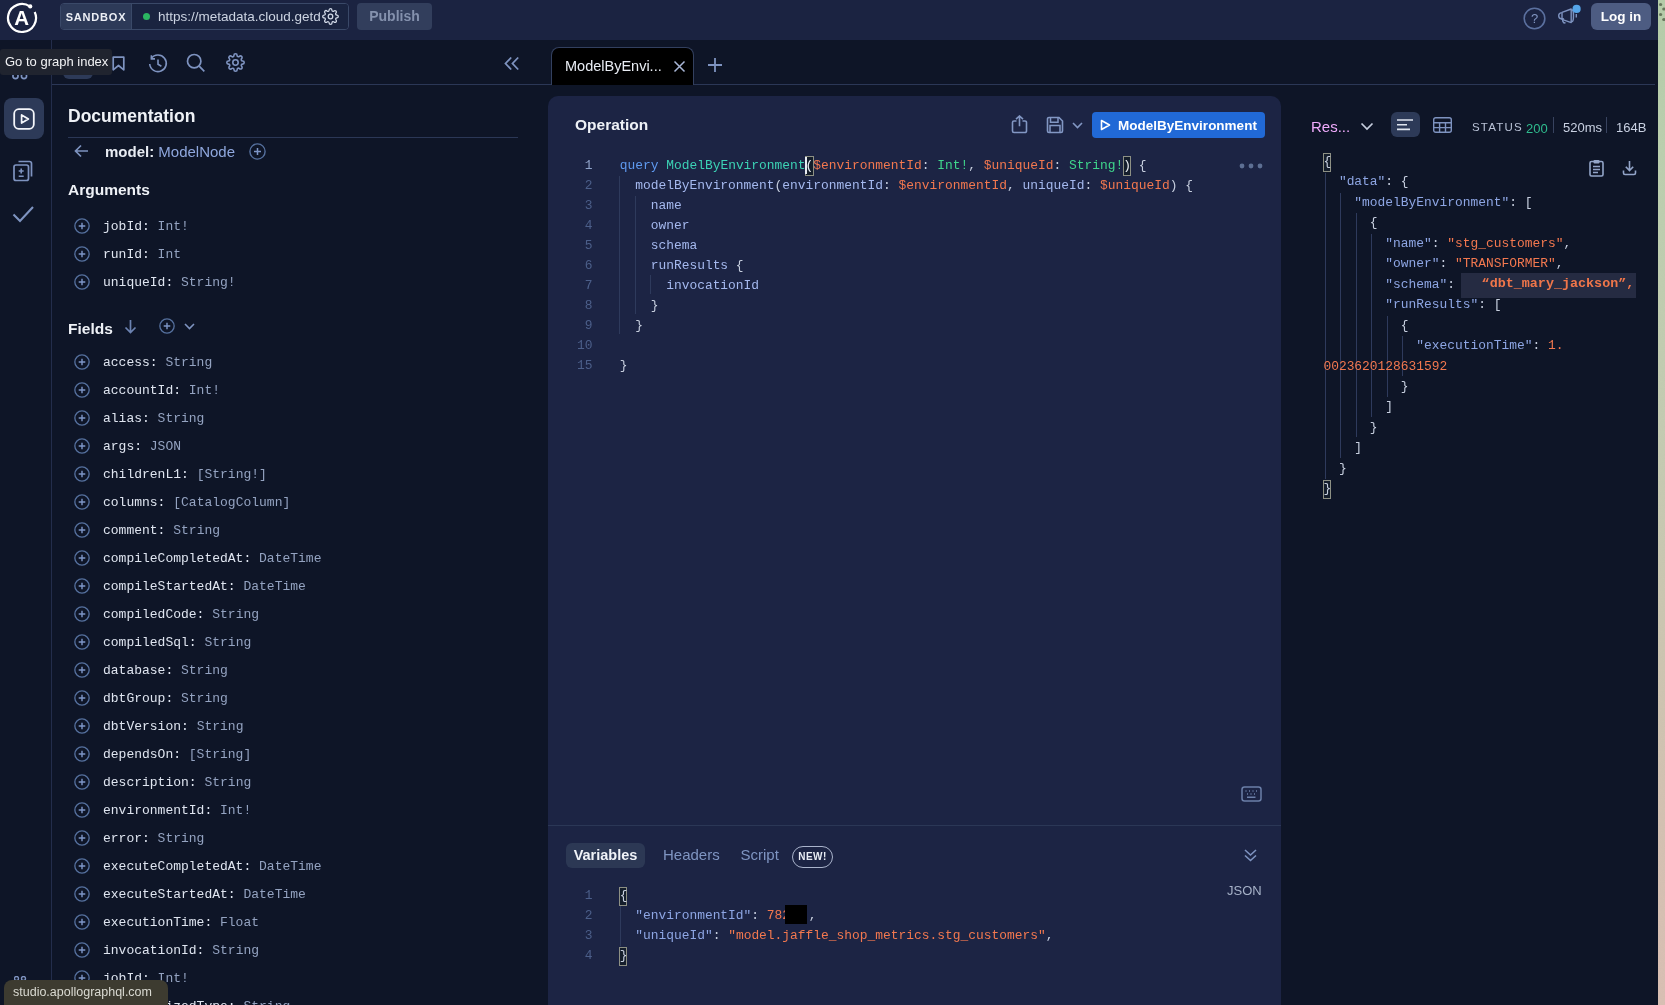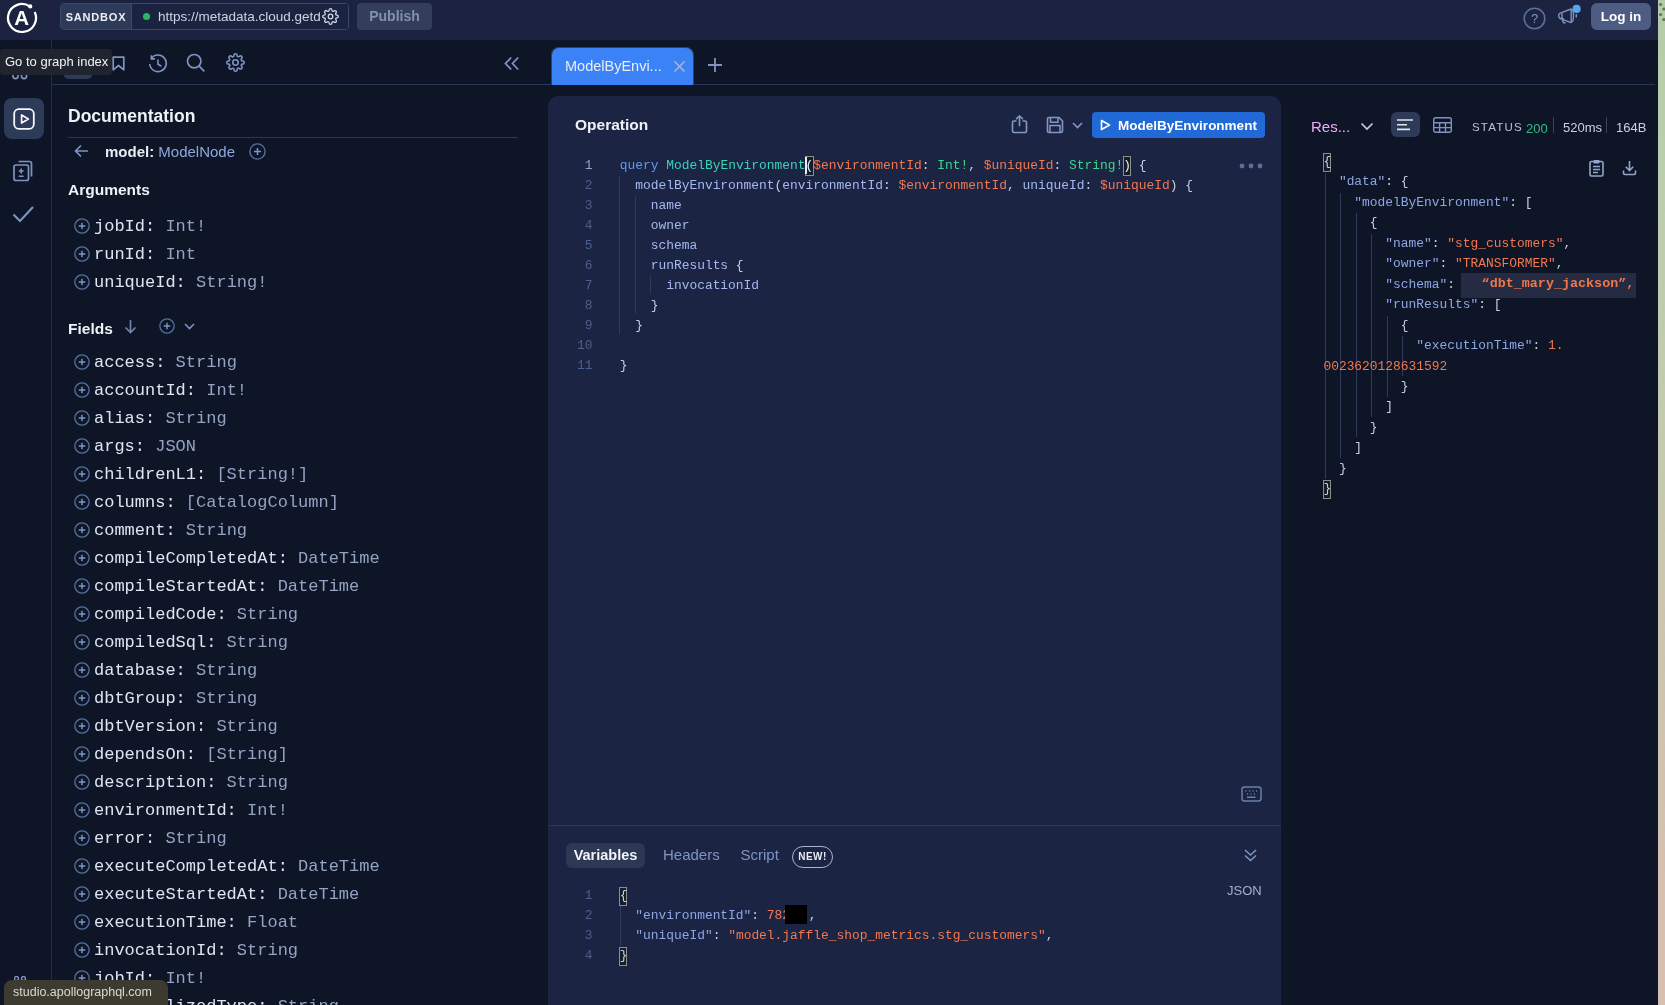--- a/index.html
+++ b/index.html
@@ -17,27 +17,27 @@
 #publish { position:absolute; left:357px; top:3px; width:75px; height:27px; background:#323e5c; border-radius:4px; color:#8491ad; font-weight:bold; font-size:14px; text-align:center; line-height:26px; }
 #login { position:absolute; left:1591px; top:3px; width:60px; height:27px; background:#4d5c82; border-radius:6px; color:#fff; font-weight:bold; font-size:13.5px; text-align:center; line-height:27px; }
 
 #sidebar { position:absolute; left:0; top:40px; width:52px; height:965px; background:#0e1527; border-right:1px solid #232d4b; }
 #navactive { position:absolute; left:4px; top:98px; width:40px; height:41px; background:#2d3a58; border-radius:8px; }
 
 #docpanel { position:absolute; left:52px; top:40px; width:496px; height:841px; }
 .h1 { color:#eef1f6; font-weight:bold; font-size:17.5px; }
 .h2 { color:#eef1f6; font-weight:bold; font-size:15.5px; }
 .docrow { position:absolute; left:22px; height:28px; display:flex; align-items:center; }
-.docrow .txt { font-family:"Liberation Mono", monospace; font-size:17px; margin-left:4px; white-space:pre; }
+.docrow .txt { font-family:"Liberation Mono", monospace; font-size:13px; margin-left:13px; white-space:pre; }
 .fname { color:#dfe5f0; }
 .ftype { color:#94a3c1; }
 
 #hline1 { position:absolute; left:52px; top:84px; width:499px; height:1px; background:#2b3756; }
 #hline2 { position:absolute; left:694px; top:84px; width:961px; height:1px; background:#2b3756; }
-#tab { position:absolute; left:551px; top:47px; width:143px; height:38px; border:1px solid #33405f; border-bottom:none; border-radius:8px 8px 0 0; background:#3b82f6; }
+#tab { position:absolute; left:551px; top:47px; width:143px; height:38px; border:1px solid #33405f; border-bottom:none; border-radius:8px 8px 0 0; background:#000000; }
 #tab .tt { position:absolute; left:13px; top:10px; color:#e9edf4; font-size:14.5px; }
 
 #panel { position:absolute; left:548px; top:96px; width:733px; height:909px; background:#1c2444; border-radius:10px 10px 0 0; }
 #runbtn { position:absolute; left:544px; top:16px; width:173px; height:26px; background:#2169d6; border-radius:4px; color:#fff; font-weight:bold; font-size:13.5px; display:flex; align-items:center; justify-content:center; }
 .cl { position:absolute; left:0; height:20px; line-height:20px; font-family:"Liberation Mono", monospace; font-size:12.92px; white-space:pre; }
 .ln { position:absolute; left:0; width:44.5px; text-align:right; color:#4c5f8a; height:20px; line-height:20px; font-family:"Liberation Mono", monospace; font-size:12.92px; }
 .guide { position:absolute; width:1px; background:#2e3a5c; }
 
 .kw { color:#5f9af0; } .op { color:#3cd2b5; } .vr { color:#f3784f; } .ty { color:#3fd68c; }
 .pu { color:#c6cede; } .fl { color:#a5b9ef; } .ky { color:#8ea6e4; } .sv { color:#f3784f; }
@@ -392,21 +392,21 @@
   <div class="ln" style="top:59.5px;color:#8fa3c9">1</div>
   <div class="ln" style="top:79.5px">2</div>
   <div class="ln" style="top:99.5px">3</div>
   <div class="ln" style="top:119.5px">4</div>
   <div class="ln" style="top:139.5px">5</div>
   <div class="ln" style="top:159.5px">6</div>
   <div class="ln" style="top:179.5px">7</div>
   <div class="ln" style="top:199.5px">8</div>
   <div class="ln" style="top:219.5px">9</div>
   <div class="ln" style="top:239.5px">10</div>
-  <div class="ln" style="top:259.5px">11</div>
+  <div class="ln" style="top:259.5px">15</div>
 
   <div class="guide" style="left:71px;top:79.5px;height:158.5px"></div>
   <div class="guide" style="left:86.5px;top:99.5px;height:118.5px"></div>
   <div class="guide" style="left:102.2px;top:178.5px;height:19.5px"></div>
   <div class="bmark" style="left:257.2px;top:60px"></div>
   <div class="bmark" style="left:574.9px;top:60px"></div>
 
   <div class="cl" style="left:71.7px;top:59.5px"><span class="kw">query</span><span class="pu"> </span><span class="op">ModelByEnvironment</span><span style="color:#e8ecf3">(</span><span class="vr">$environmentId</span><span class="pu">: </span><span class="ty">Int!</span><span class="pu">, </span><span class="vr">$uniqueId</span><span class="pu">: </span><span class="ty">String!</span><span style="color:#e8ecf3">)</span><span class="pu"> {</span></div>
   <div class="cl" style="left:71.7px;top:79.5px"><span class="fl">  modelByEnvironment</span><span class="pu">(</span><span class="fl">environmentId</span><span class="pu">: </span><span class="vr">$environmentId</span><span class="pu">, </span><span class="fl">uniqueId</span><span class="pu">: </span><span class="vr">$uniqueId</span><span class="pu">) {</span></div>
   <div class="cl" style="left:71.7px;top:99.5px"><span class="fl">    name</span></div>

